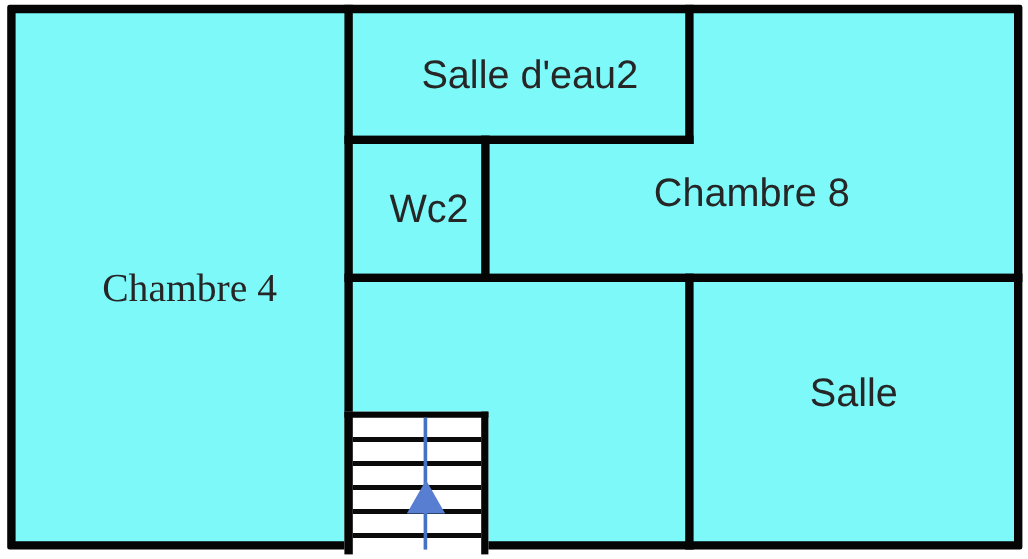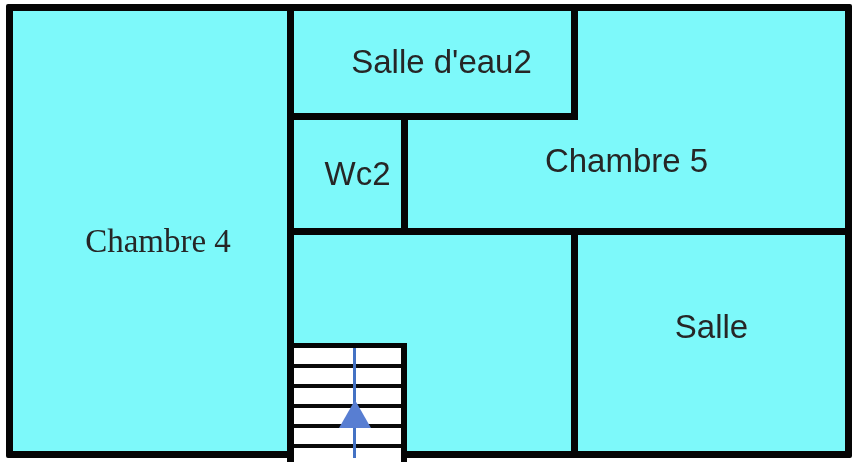--- a/index.html
+++ b/index.html
@@ -107,21 +107,21 @@
 
   <div class="room" id="room-salledeau2">
     <span class="room-label">Salle d'eau2</span>
   </div>
 
   <div class="room" id="room-wc2">
     <span class="room-label">Wc2</span>
   </div>
 
   <div class="room" id="room-chambre5">
-    <span class="room-label">Chambre 5</span>
+    <span class="room-label">Chambre 8</span>
   </div>
 
 
   <div class="room" id="room-bureau">
     <span class="room-label">Salle</span>
   </div>
 
   <div id="stairs">
     <div id="stair-treads"></div>
     <div id="stair-line"></div>

